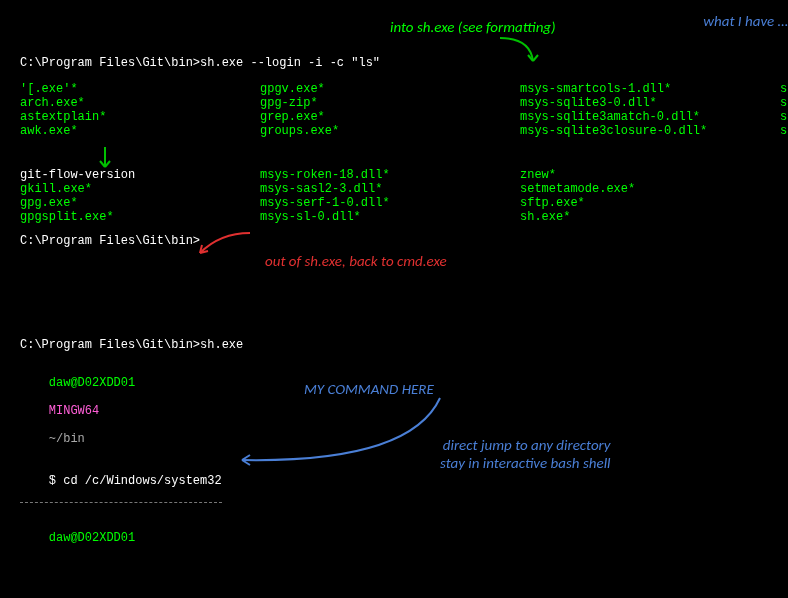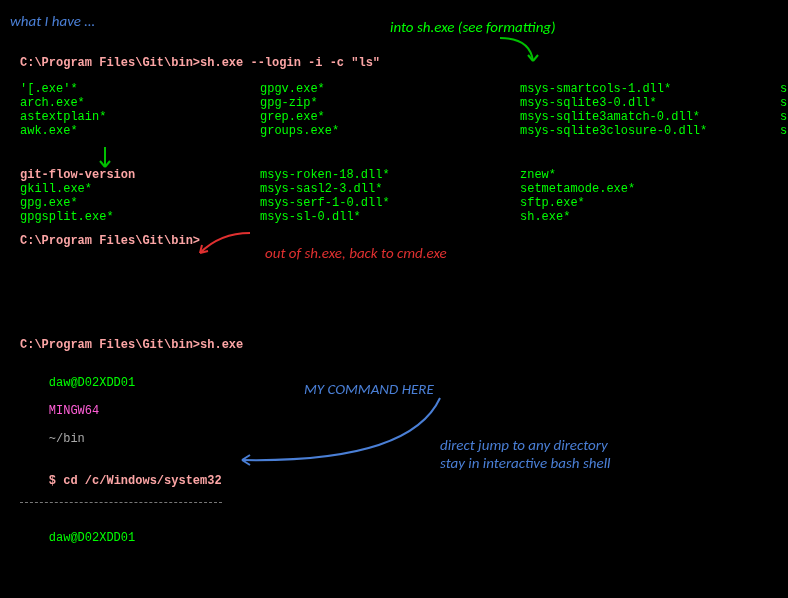--- a/index.html
+++ b/index.html
@@ -7,25 +7,25 @@
     background: #000;
     font-family: Consolas, 'Courier New', monospace;
     font-size: 12px;
     color: #ccc;
     width: 788px;
     height: 598px;
     overflow: hidden;
     position: relative;
   }
   .italic-label { font-style: italic; font-family: Calibri, sans-serif; font-size: 15px; }
-  .blue { color: #4a7fd6; }
+  .blue { color: #4a7fd6; text-align: right; }
   .greentxt { color: #00ff00; }
   .pink { color: #ff5fd7; }
   .red { color: #e03030; }
-  .gray { color: #fca5a5; font-weight: bold; }
+  .gray { color: #ffffff; }
   .row { display: flex; }
   .col { flex: none; }
   .c1 { width: 240px; }
   .c2 { width: 260px; }
   .c3 { width: 260px; }
   .c4 { width: auto; }
   .mono { white-space: pre; }
   .section { position: relative; padding-left: 20px; }
   .arrow { position: absolute; pointer-events: none; }
 </style>
@@ -78,21 +78,21 @@
       <div class="col c1">gpgsplit.exe*</div><div class="col c2">msys-sl-0.dll*</div><div class="col c3">sh.exe*</div><div class="col c4"></div>
     </div>
   </div>
 
   <div class="mono gray" style="margin-top:10px;">C:\Program Files\Git\bin&gt;</div>
 
   <svg class="arrow" style="left:190px; top:228px;" width="70" height="35">
     <path d="M60 5 Q 30 5 10 25" stroke="#e03030" stroke-width="2" fill="none"></path>
     <path d="M10 25 l 2 -8 m-2 8 l 8 -2" stroke="#e03030" stroke-width="2" fill="none"></path>
   </svg>
-  <div class="italic-label red" style="position:absolute; left:265px; top:244px;">out of sh.exe, back to cmd.exe</div>
+  <div class="italic-label red" style="position:absolute; left:265px; top:252px;">out of sh.exe, back to cmd.exe</div>
 </div>
 
 <div class="section" style="margin-top:90px;">
 
   <div class="mono gray" style="margin-top:26px;">C:\Program Files\Git\bin&gt;sh.exe</div>
 
   <div class="italic-label blue" style="position:absolute; left:260px; top:42px;margin-left:44px;">MY COMMAND HERE</div>
 
   <div class="mono" style="margin-top:10px;">
     <span class="greentxt">daw@D02XDD01</span>

